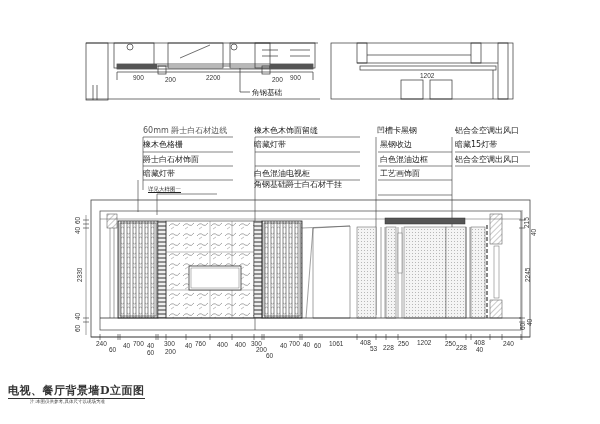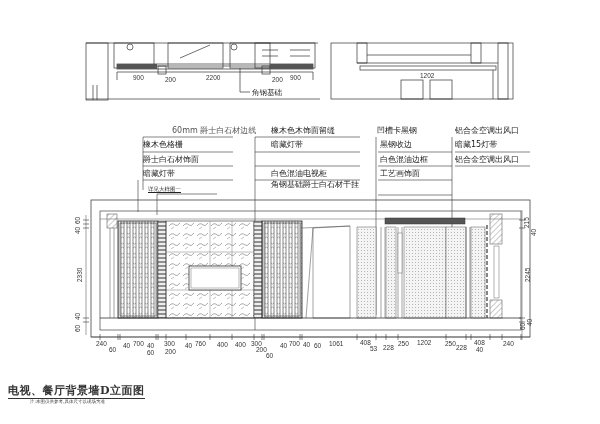--- a/index.html
+++ b/index.html
@@ -64,27 +64,27 @@
 <span class="dim" style="left:133px;top:74px;">900</span>
 <span class="dim" style="left:165px;top:76px;">200</span>
 <span class="dim" style="left:206px;top:74px;">2200</span>
 <span class="dim" style="left:272px;top:76px;">200</span>
 <span class="dim" style="left:290px;top:74px;">900</span>
 <span class="lbl" style="left:252px;top:88px;font-size:7.5px;">角钢基础</span>
 <span class="dim" style="left:420px;top:72px;">1202</span>
 </div>
 
 <div class="abs" style="left:140px;top:126px;width:110px;height:70px;">
-  <span class="lbl" style="left:3px;top:0;color:#555;margin-left:29px;">60mm 爵士白石材边线</span>
+  <span class="lbl" style="left:3px;top:0;color:#555;">60mm 爵士白石材边线</span>
   <span class="lbl" style="left:3px;top:14px;">橡木色格栅</span>
   <span class="lbl" style="left:3px;top:29px;">爵士白石材饰面</span>
   <span class="lbl" style="left:3px;top:43px;">暗藏灯带</span>
   <span class="lbl" style="left:8px;top:58px;font-size:5.5px;text-decoration:underline;">详见大样图一</span>
 </div>
-<div class="abs" style="left:268px;top:126px;width:132px;height:70px;">
+<div class="abs" style="left:251px;top:126px;width:132px;height:70px;">
   <span class="lbl" style="left:3px;top:0;">橡木色木饰面留缝</span>
   <span class="lbl" style="left:3px;top:14px;">暗藏灯带</span>
   <span class="lbl" style="left:3px;top:29px;margin-top:25px;">角钢基础爵士白石材干挂</span>
   <span class="lbl" style="left:3px;top:43px;">白色混油电视柜</span>
 </div>
 <div class="abs" style="left:375px;top:126px;width:80px;height:70px;">
   <span class="lbl" style="left:2px;top:0;">凹槽卡黑钢</span>
   <span class="lbl" style="left:5px;top:14px;">黑钢收边</span>
   <span class="lbl" style="left:5px;top:29px;">白色混油边框</span>
   <span class="lbl" style="left:5px;top:43px;">工艺画饰面</span>

